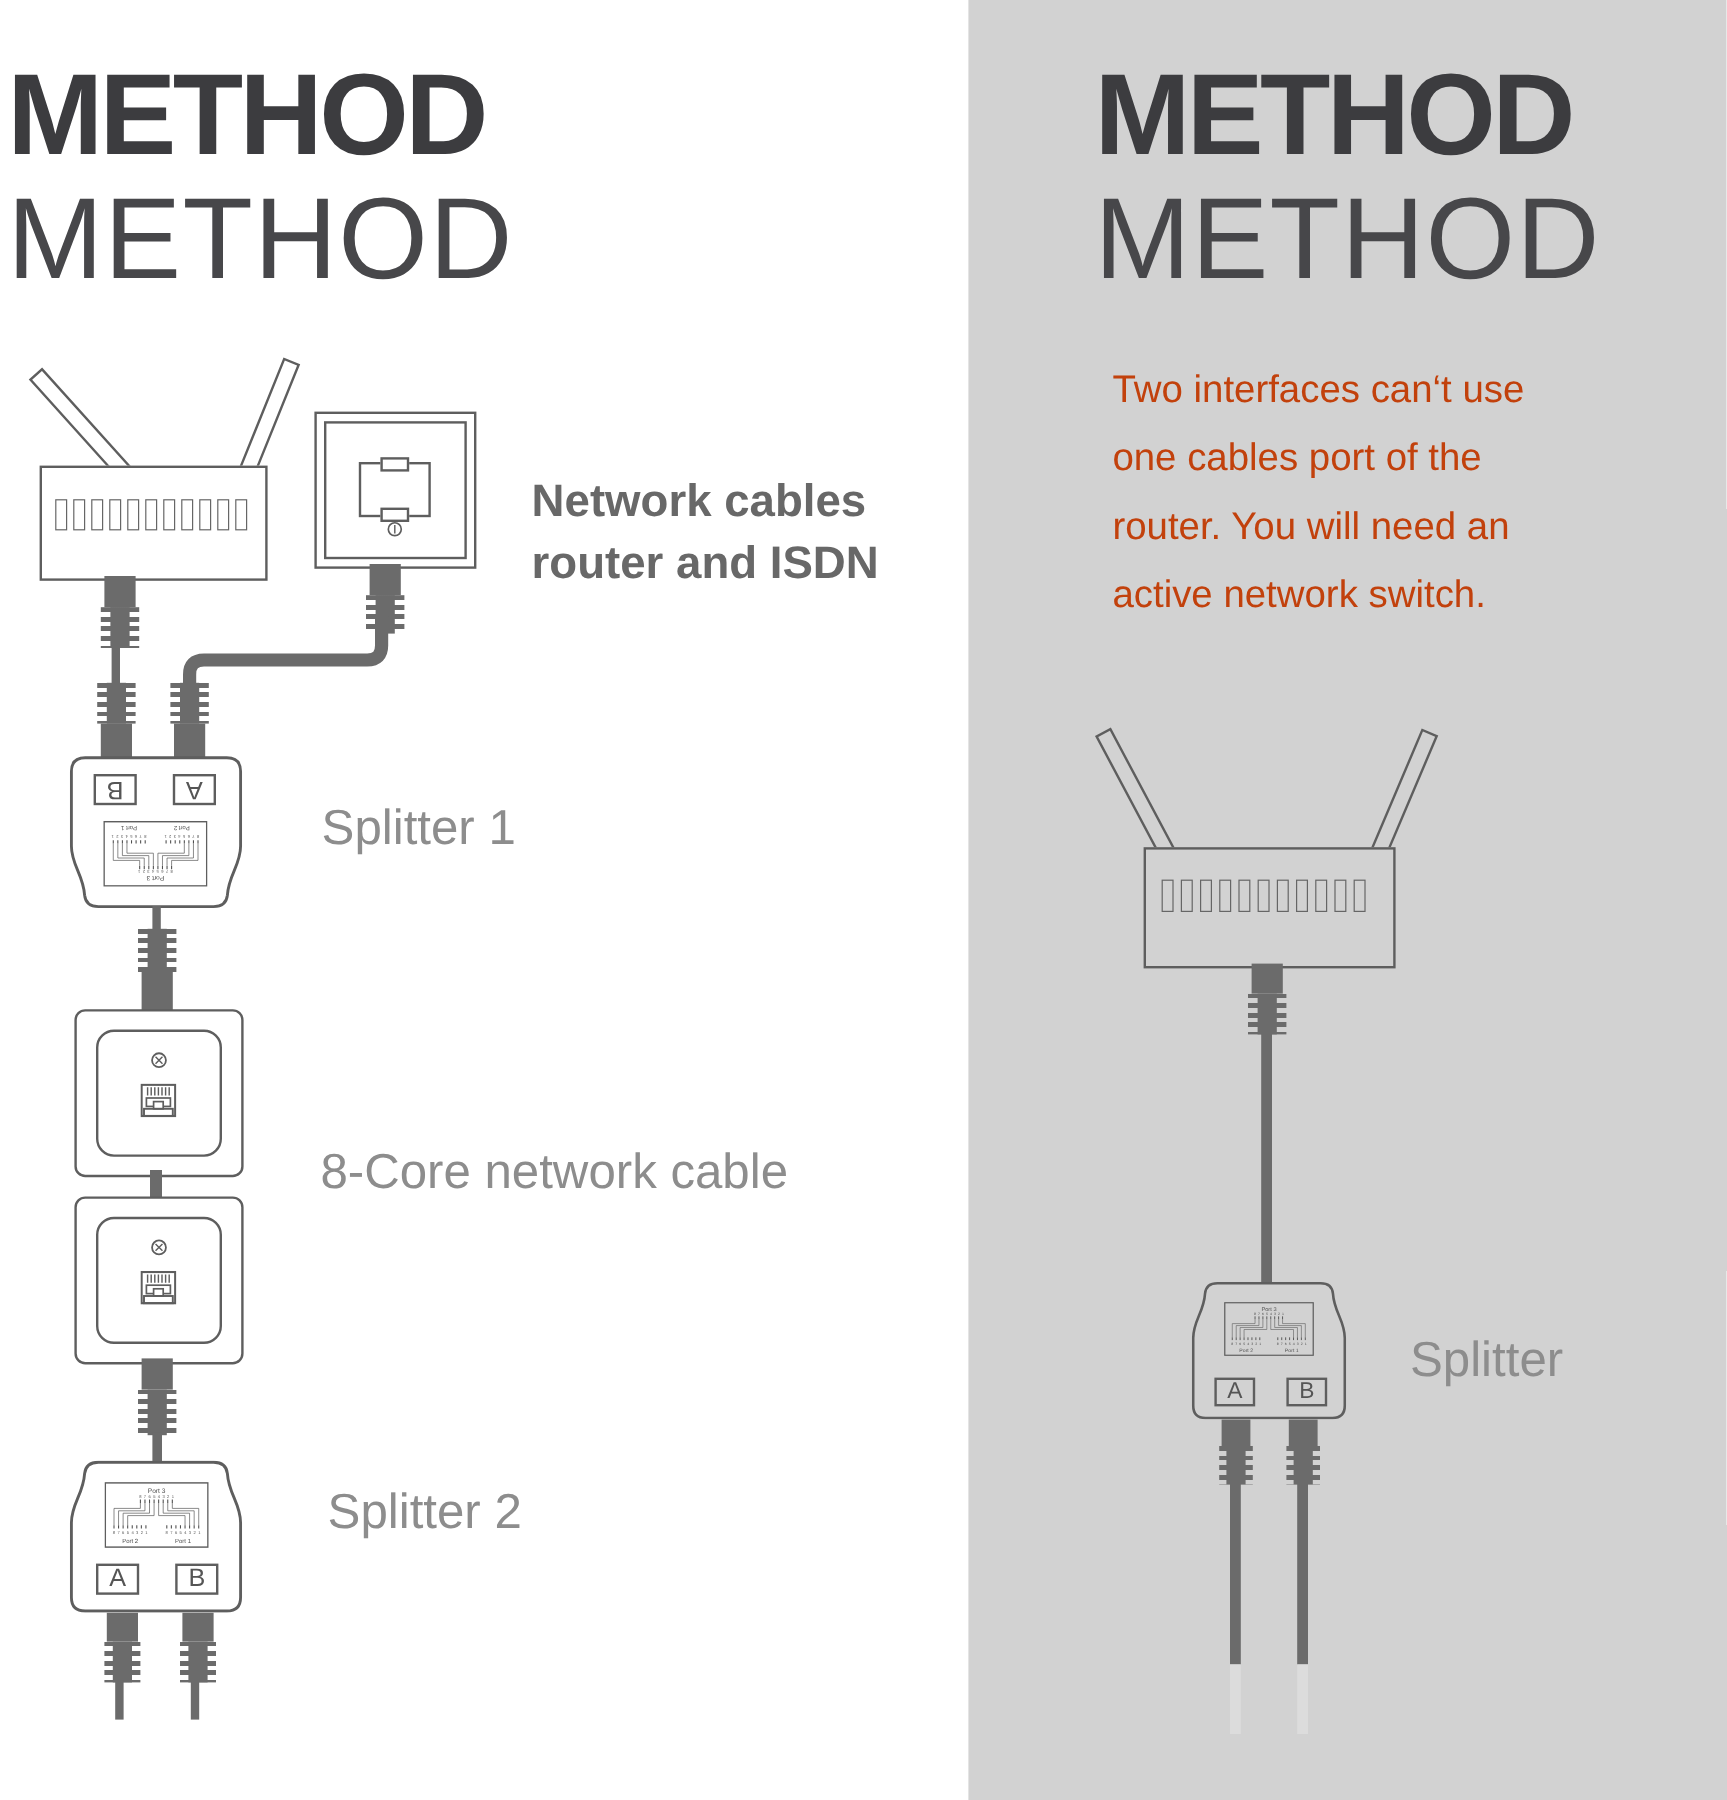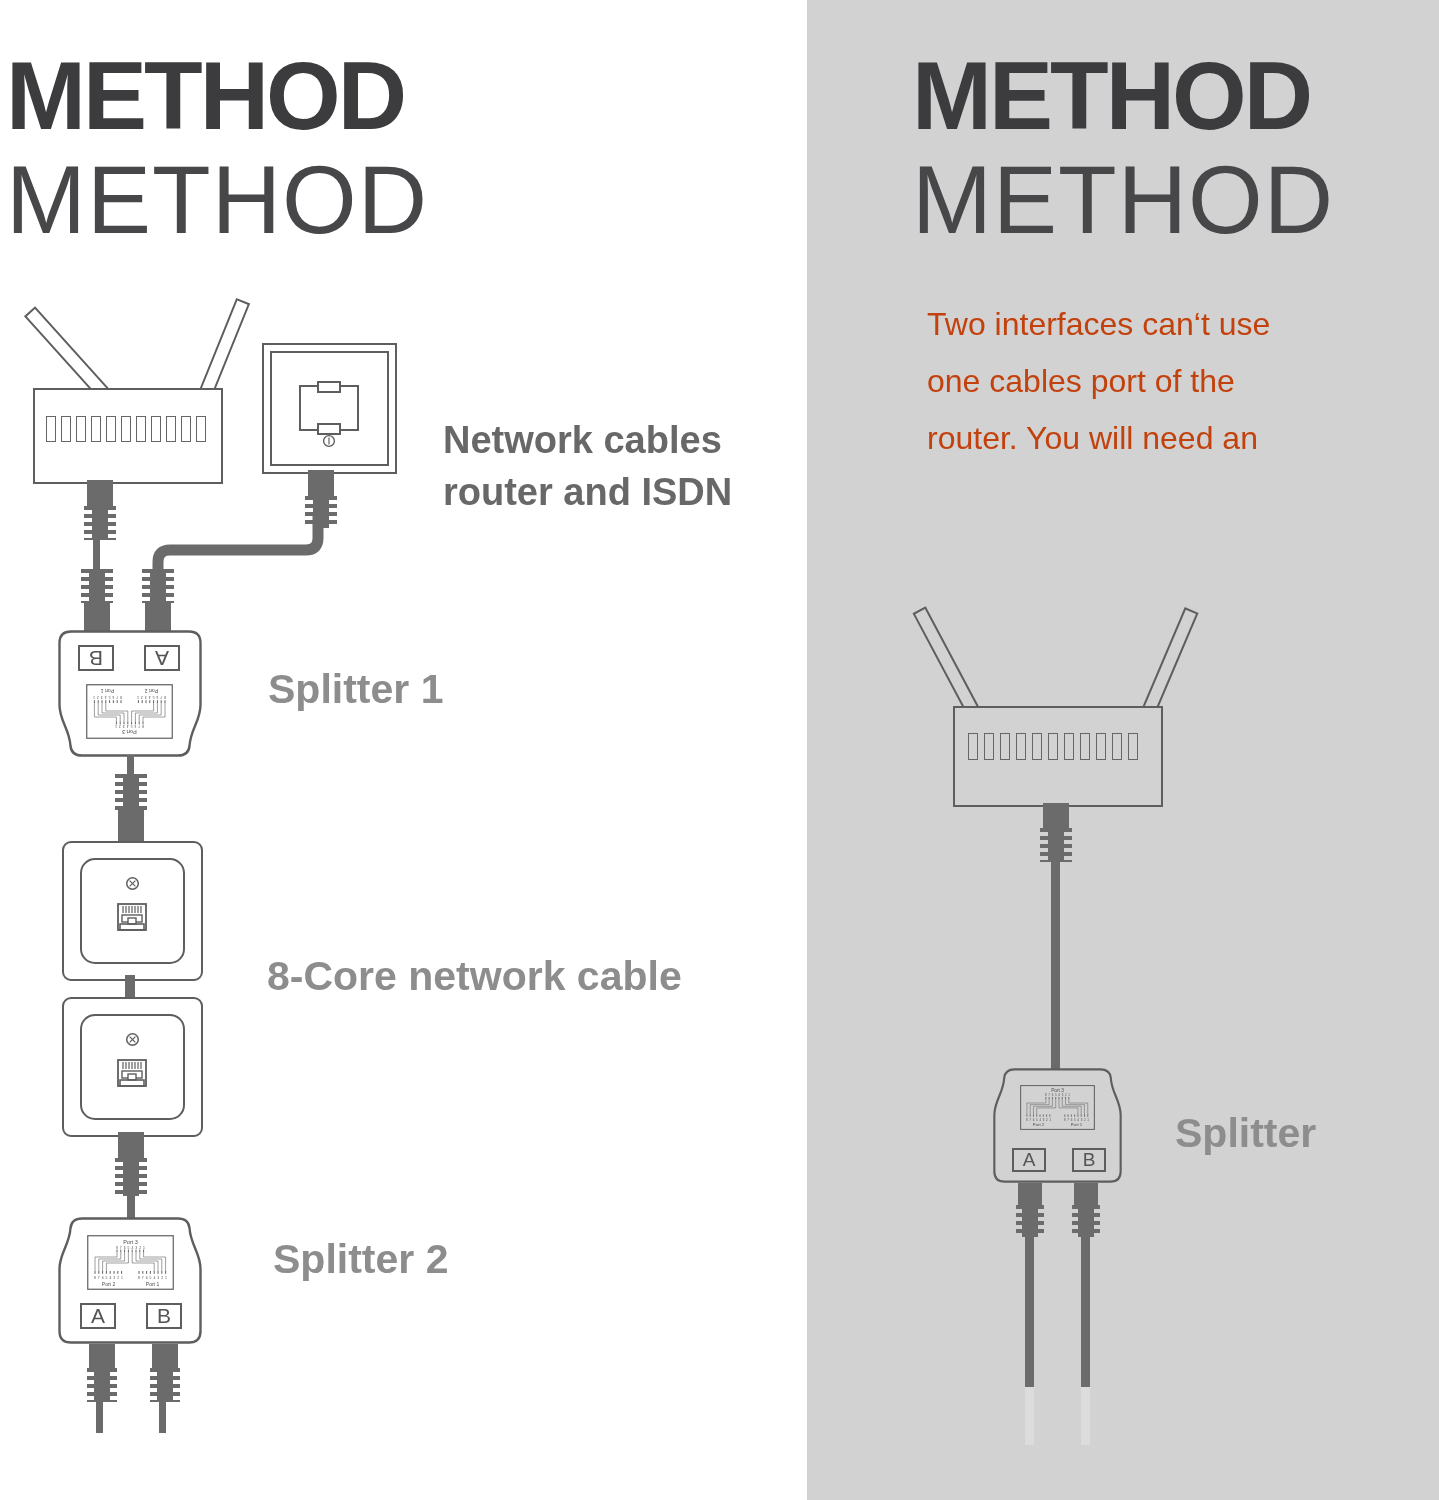--- a/index.html
+++ b/index.html
@@ -9,23 +9,23 @@
   
   .panel-right{position:absolute;left:807px;top:0;width:632px;height:1500px;background:#d2d2d2;}
 
   
   .title{position:absolute;line-height:104px;}
   .title .t-bold{font-size:96px;font-weight:700;color:#3c3c3f;letter-spacing:-3px;}
   .title .t-light{font-size:96px;font-weight:300;color:#47474a;letter-spacing:1px;}
 
   
   .para{position:absolute;font-size:32px;line-height:57px;color:#c2410c;font-weight:400;}
-  .caption{position:absolute;font-size:38px;line-height:52px;color:#7d7d7d;font-weight:300;margin-top:22px;}
+  .caption{position:absolute;font-size:38px;line-height:52px;color:#7d7d7d;font-weight:300;}
   .caption .cap-b{font-weight:700;color:#686868;}
-  .fig-label{position:absolute;font-size:41px;color:#8d8d8d;font-weight:700;}
+  .fig-label{position:absolute;font-size:41px;color:#8d8d8d;font-weight:400;}
 
   
   .antenna{position:absolute;border:2px solid #5e5e5e;transform-origin:50% 100%;}
   .ant-white{background:#fff;} .ant-gray{background:#d2d2d2;}
   .router-body{position:absolute;border:2px solid #5e5e5e;}
   .rb-white{background:#fff;} .rb-gray{background:#d2d2d2;}
   .slots{position:absolute;display:flex;gap:5px;}
   .slots-gray{gap:6px;}
   .slot{width:10px;height:26px;border:1.7px solid #666;box-sizing:border-box;}
   .slot-gray{height:27px;}
@@ -235,20 +235,21 @@
 
   <div class="title" style="left:912px;top:44px;">
     <div class="t-bold">METHOD</div>
     <div class="t-light">METHOD</div>
   </div>
 
   <div class="para" style="left:927px;top:296px;">
     <div>Two interfaces can‘t use</div>
     <div>one cables port of the</div>
     <div>router. You will need an</div>
+    <div>active network switch.</div>
   </div>
 
   <div class="antenna ant-gray" style="left:967px;top:596px;width:11px;height:114px;transform:rotate(-28deg);"></div>
   <div class="antenna ant-gray" style="left:1140px;top:601px;width:11px;height:109px;transform:rotate(23deg);"></div>
   <div class="router-body rb-gray" style="left:953px;top:706px;width:206px;height:97px;"></div>
   <div class="slots slots-gray" style="left:968px;top:733px;">
     <div class="slot slot-gray"></div>
       <div class="slot slot-gray"></div>
       <div class="slot slot-gray"></div>
       <div class="slot slot-gray"></div>

